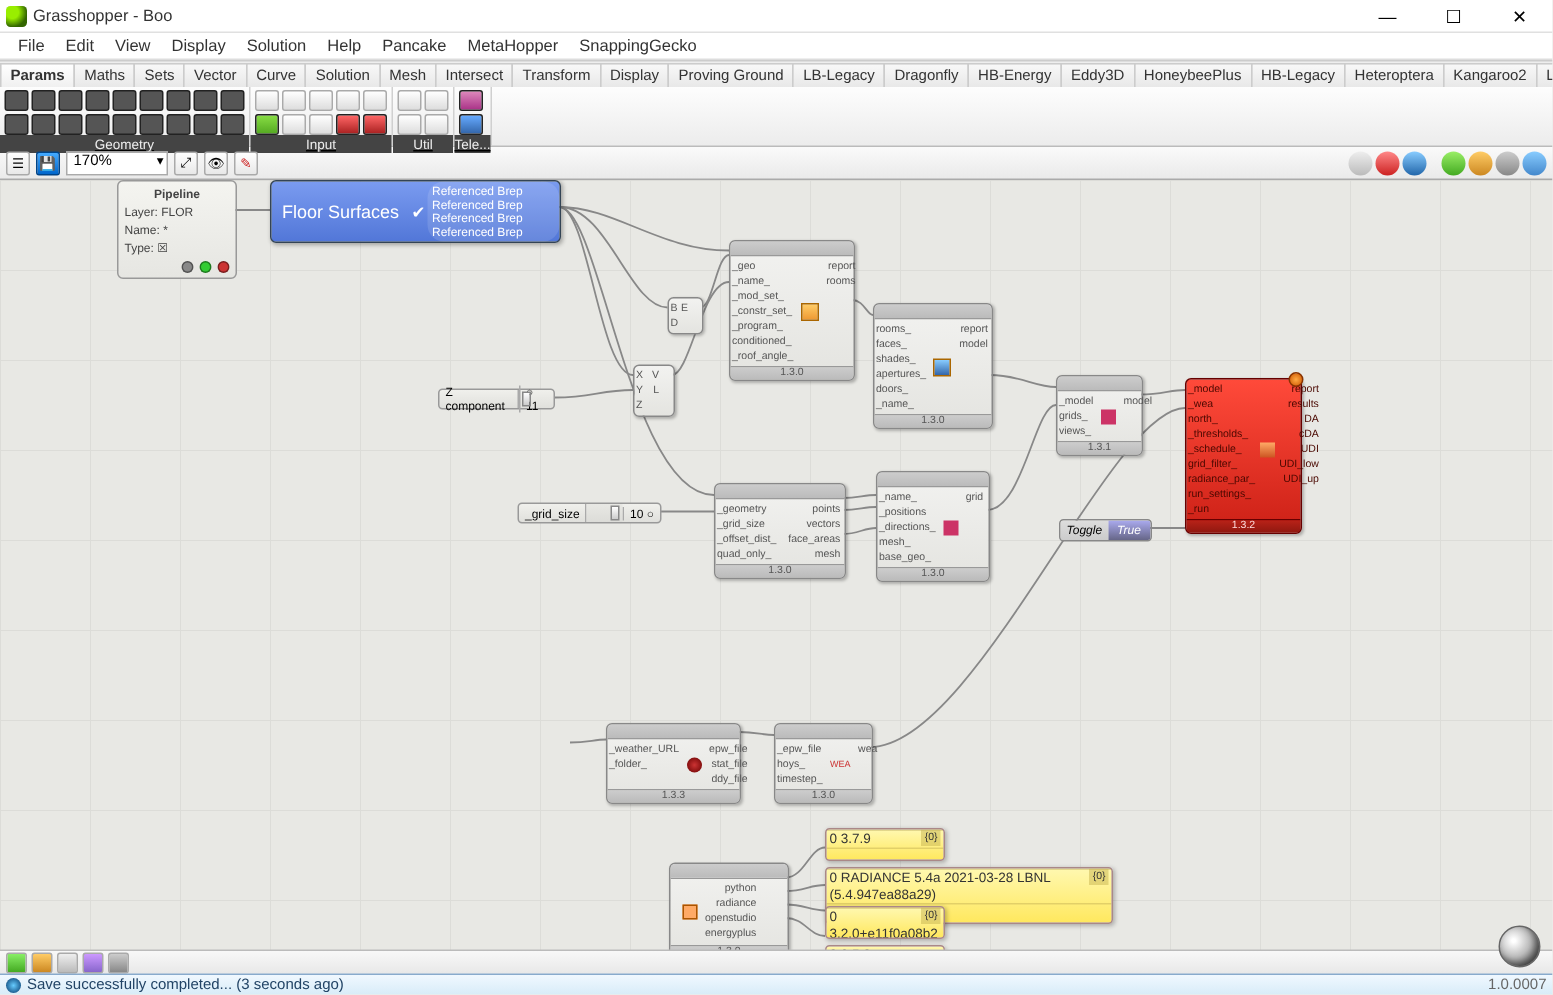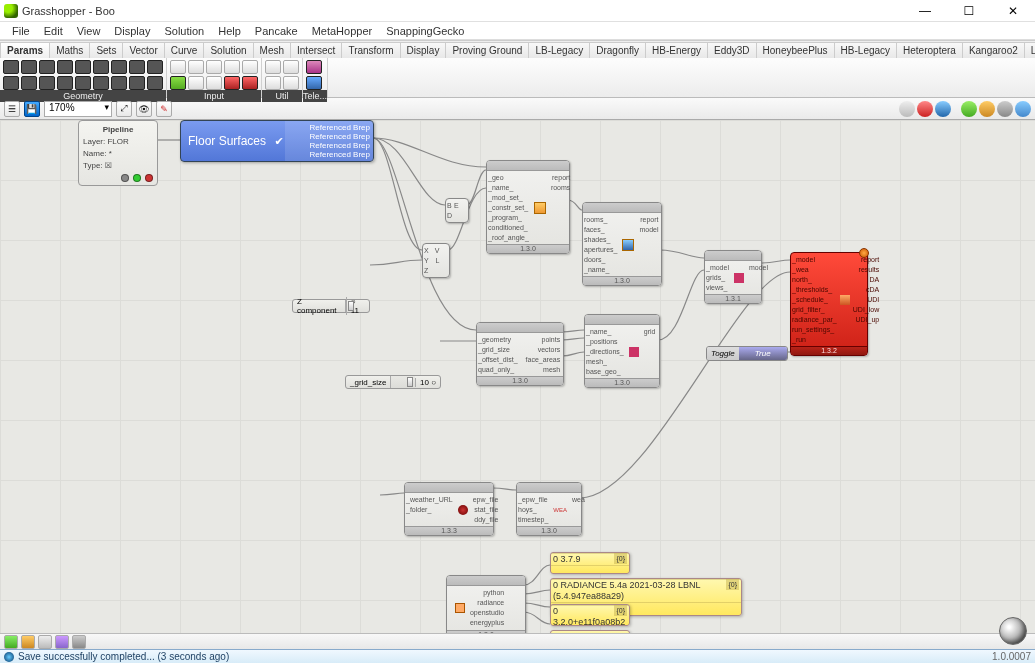--- a/index.html
+++ b/index.html
@@ -14,21 +14,21 @@
   
   .menubar { height: 18px; background:#fff; display:flex; align-items:center; padding:0 6px; gap:2px; border-bottom:1px solid #ddd; font-size:11px; color:#333; }
   .menubar span { padding:1px 6px; border-radius:2px; cursor:default;}
 
   
   .cats { height:18px; background:#eee; display:flex; align-items:flex-end; overflow:hidden; border-top:1px solid #ccc; font-size:10px; color:#333;}
   .cat { padding:2px 6px; border:1px solid #ccc; border-bottom:none; background:linear-gradient(#f8f8f8,#e8e8e8); margin-right:-1px; white-space:nowrap; cursor:default;}
   .cat.active{ background:linear-gradient(#fff,#f0f0f0); font-weight:600;}
 
   
-  .ribbon { height:40px; background:linear-gradient(#fdfdfd,#ececec); border-bottom:1px solid #bbb; display:flex; align-items:stretch;}
+  .ribbon { height:40px; background:linear-gradient(#fdfdfd,#ececec); border-bottom:1px solid #bbb; display:flex; align-items:stretch;text-decoration:underline;}
   .ribgroup { display:flex; flex-direction:column; border-right:1px solid #d0d0d0; }
   .ribrow { display:flex; padding:2px 3px 0 3px; gap:2px;}
   .ribbtn { width:16px; height:14px; background:#555; border-radius:2px; border:1px solid #222; display:flex; align-items:center; justify-content:center;}
   .ribbtn.light{ background:linear-gradient(#fff,#ddd); border-color:#aaa;}
   .ribbtn.purple{ background:linear-gradient(#d8b,#a38);}
   .ribbtn.red{ background:linear-gradient(#f66,#a22);}
   .ribbtn.green{ background:linear-gradient(#8d4,#5a2);}
   .ribbtn.blue{ background:linear-gradient(#6af,#36a);}
   .riblabel { font-size:9px; text-align:center; background:#444; color:#eee; padding:1px 0; margin-top:auto;}
 
@@ -69,29 +69,29 @@
   .panel .pidx{ float:right; background:rgba(200,180,80,.5); padding:0 2px; font-size:7px;}
 
   .bluepanel{ position:absolute; background:linear-gradient(#7a9bf0,#5277d8); border:1px solid #345; border-radius:4px;
               box-shadow:1px 1px 3px rgba(0,0,0,.3); color:#fff; font-size:11px;}
   .redcomp{ background:linear-gradient(#ff4a3a,#cc2016)!important; color:#4a0800!important; border-color:#600!important;}
   .redcomp .port{ color:#4a0800!important;}
   .redcomp .ftr{ background:linear-gradient(#b82218,#901810)!important; color:#fdd!important; border-color:#600!important;}
   .warnball{ position:absolute; width:10px; height:10px; right:-2px; top:-5px; border-radius:5px; background:radial-gradient(#fa4,#c50); border:1px solid #830;}
 
   .slider { position:absolute; height:14px; background:linear-gradient(#f0f0ec,#e0e0dc); border:1px solid #999; border-radius:3px;
-            display:flex; align-items:center; font-size:8px;margin-top:40px;}
+            display:flex; align-items:center; font-size:8px;}
   .slider .lab{ border-right:1px solid #aaa; padding:0 4px; height:100%; display:flex; align-items:center;}
   .slider .track{ flex:1; position:relative; height:100%; background:linear-gradient(#e8e8e4,#dcdcd8);}
   .slider .grip{ position:absolute; top:1px; width:6px; height:10px; background:linear-gradient(#fff,#ccc); border:1px solid #888;}
   .slider .val{ border-left:1px solid #aaa; padding:0 4px;}
 
   .toggle{ position:absolute; display:flex; font-size:8px; border:1px solid #888; border-radius:3px; overflow:hidden;}
   .toggle .tlabel{ background:linear-gradient(#ddd,#ccc); padding:2px 4px;}
-  .toggle .tval{ background:linear-gradient(#aae,#668); color:#fff; padding:2px 16px;text-align:center;}
+  .toggle .tval{ background:linear-gradient(#aae,#668); color:#fff; padding:2px 6px;text-align:center;}
 
   .pipeline{ position:absolute; background:linear-gradient(#f4f4f0,#e6e6e2); border:1px solid #999; border-radius:4px; font-size:8px; padding:3px 4px; color:#444;}
   .pipeline .pline{ line-height:12px;}
   .pipeline .dots{ display:flex; gap:4px; justify-content:flex-end; margin-top:2px;}
   .dot{ width:8px; height:8px; border-radius:4px; border:1px solid rgba(0,0,0,.4);}
 
   svg.wires{ position:absolute; inset:0; width:100%; height:100%; pointer-events:none;}
   .wire{ stroke:#888; stroke-width:1.2; fill:none;}
 
   
@@ -288,21 +288,21 @@
     <div class="dots">
       <div class="dot" style="background:#888;"></div>
       <div class="dot" style="background:#3c3;"></div>
       <div class="dot" style="background:#c33;"></div>
     </div>
   </div>
 
   <div class="bluepanel" style="left:180px; top:0px; width:194px; height:42px; display:flex;">
     <div style="flex:0 0 92px; display:flex; align-items:center; justify-content:center; font-size:12px;">Floor Surfaces</div>
     <div style="width:12px; display:flex; align-items:center; justify-content:center;">✔</div>
-    <div style="flex:1; font-size:8px; line-height:9px; padding:2px 3px; text-align:right; background:rgba(255,255,255,.12);">
+    <div style="flex:1; font-size:8px; line-height:9px; padding:2px 3px; text-align:left; background:rgba(255,255,255,.12);border-radius:11px;">
       <div>Referenced Brep</div>
       <div>Referenced Brep</div>
       <div>Referenced Brep</div>
       <div>Referenced Brep</div>
     </div>
   </div>
 
   <div class="comp" style="left:445px; top:78px; width:24px;">
     <div class="body">
       <div class="ports">

